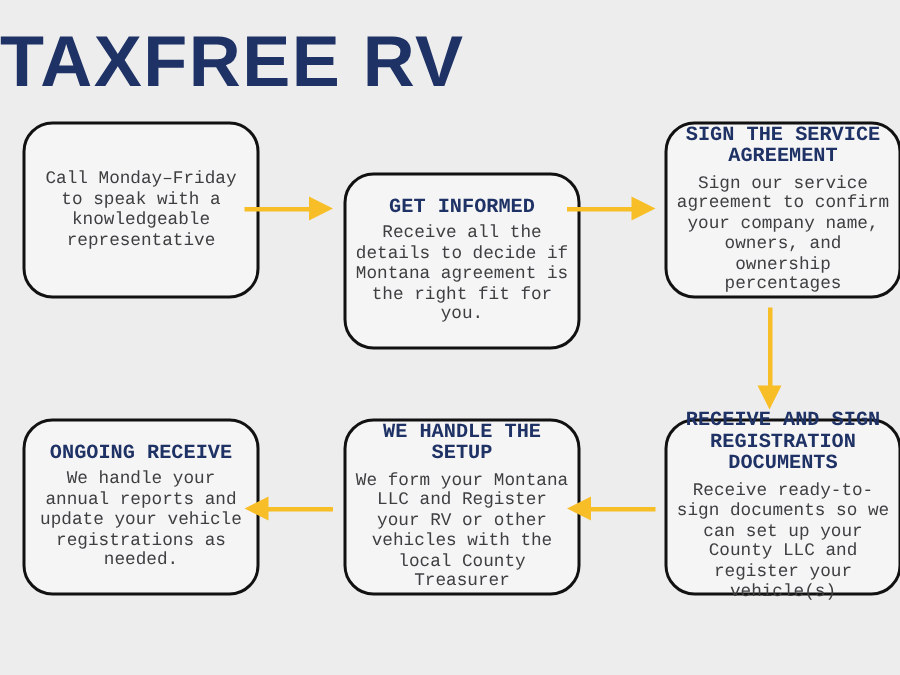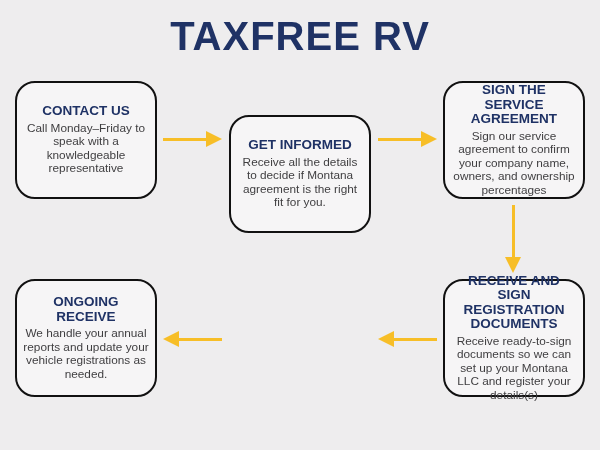--- a/index.html
+++ b/index.html
@@ -14,37 +14,38 @@
   .canvas{
     position:relative;
     width:600px;height:450px;
     background:var(--bg);
     font-family:"Liberation Sans", sans-serif;
     overflow:hidden;
   }
   .title{
     position:absolute;
     top:14px;left:0;right:0;
-    text-align:center;
-    font-size:40px;
+    text-align:left;
+    font-size:48px;
     font-weight:800;
     letter-spacing:1px;
     color:var(--heading);
   }
   .step{
     position:absolute;
-    width:142px;height:118px;
+    width:158px;height:118px;
     background:var(--boxfill);
     border:2.5px solid var(--border);
     border-radius:20px;
     box-sizing:border-box;
     display:flex;flex-direction:column;
     justify-content:center;align-items:center;
     text-align:center;
     padding:3px 6px;
+    font-family:Liberation Mono, monospace;
   }
   .step h3{
     margin:0 0 3px 0;
     font-size:13.5px;
     line-height:14.5px;
     font-weight:800;
     color:var(--heading);
   }
   .step p{
     margin:0;
@@ -79,39 +80,42 @@
     border-top:16px solid var(--accent);}
 </style>
 </head>
 <body>
 
 <div class="canvas">
 
   <div class="title">TAXFREE RV</div>
 
   <div class="step pos-1">
-    <h3>CONTACT US</h3>
     <p>Call Monday–Friday to speak with a knowledgeable representative</p>
   </div>
 
   <div class="step pos-2">
     <h3>GET INFORMED</h3>
     <p>Receive all the details to decide if Montana agreement is the right fit for you.</p>
   </div>
 
   <div class="step pos-3">
     <h3>SIGN THE SERVICE AGREEMENT</h3>
     <p>Sign our service agreement to confirm your company name, owners, and ownership percentages</p>
   </div>
 
   <div class="step pos-4">
     <h3>RECEIVE AND SIGN REGISTRATION DOCUMENTS</h3>
-    <p>Receive ready-to-sign documents so we can set up your Montana LLC and register your details(s)</p>
+    <p>Receive ready-to-sign documents so we can set up your County LLC and register your vehicle(s)</p>
   </div>
 
+  <div class="step pos-5">
+    <h3>WE HANDLE THE SETUP</h3>
+    <p>We form your Montana LLC and Register your RV or other vehicles with the local County Treasurer</p>
+  </div>
 
   <div class="step pos-6">
     <h3>ONGOING RECEIVE</h3>
     <p>We handle your annual reports and update your vehicle registrations as needed.</p>
   </div>
 
   <div class="arrow-h right a1">
     <div class="shaft"></div>
     <div class="head"></div>
   </div>

